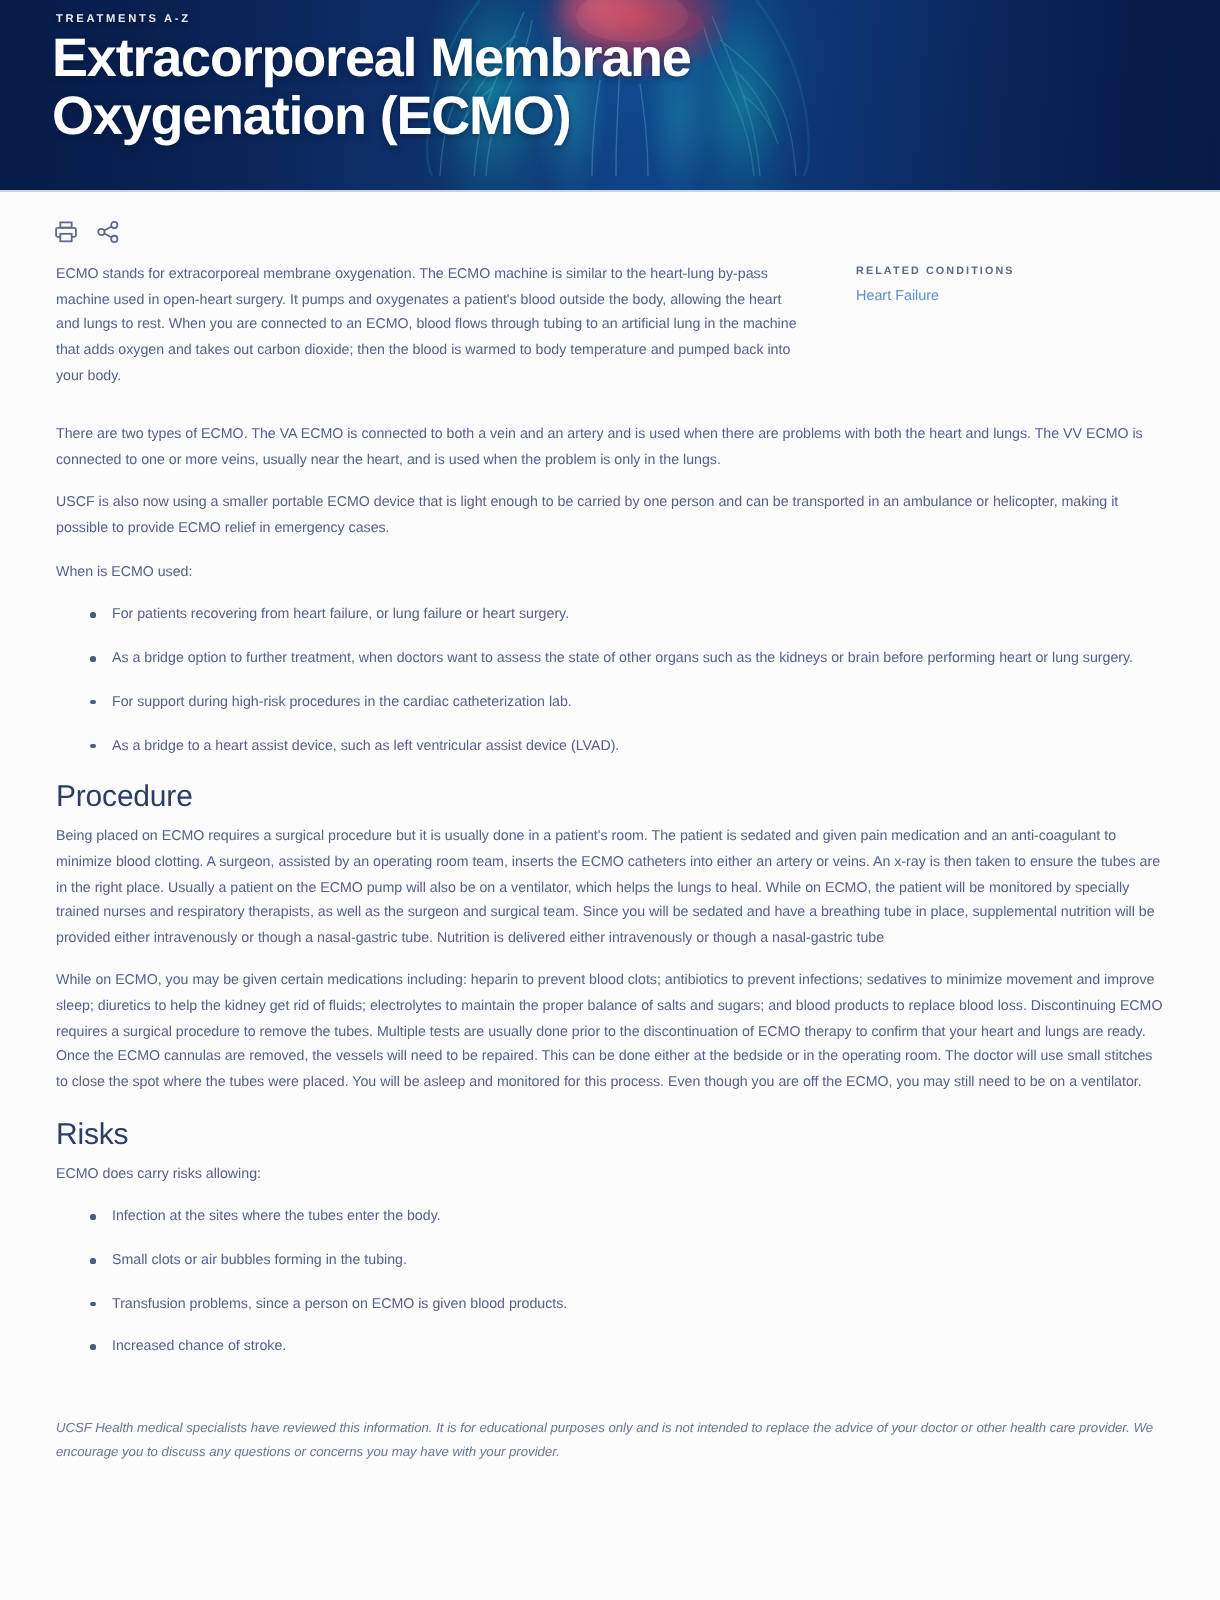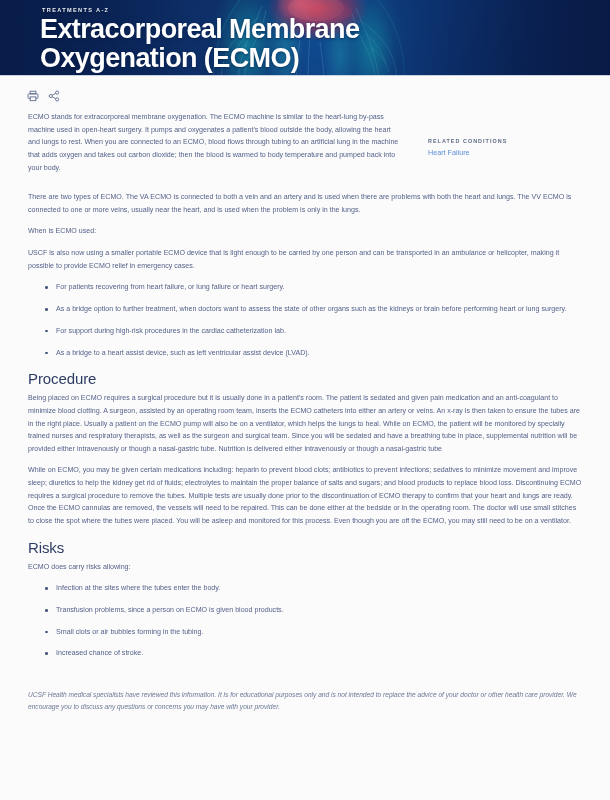--- a/index.html
+++ b/index.html
@@ -13,25 +13,24 @@
     background: #fbfbfb;
     font-family: "Liberation Sans", "DejaVu Sans", sans-serif;
     color: #4a5b7d;
     -webkit-font-smoothing: antialiased;
   }
 
   
   .hero {
     position: relative;
     width: 610px;
-    height: 76px;
+    height: 96px;
     overflow: hidden;
     background: #737373;
     border-bottom: 1px solid #c9d2e0;
-    padding-left: 14px;
   }
   .hero-bg {
     position: absolute;
     inset: 0;
     background:
       radial-gradient(ellipse 70px 46px at 318px 8px, rgba(236,74,92,0.92) 0%, rgba(205,52,86,0.55) 45%, rgba(120,30,90,0.0) 72%),
       radial-gradient(ellipse 34px 26px at 300px 4px, rgba(255,150,165,0.85) 0%, rgba(255,120,140,0.0) 70%),
       radial-gradient(ellipse 46px 90px at 246px 46px, rgba(22,205,205,0.55) 0%, rgba(16,140,160,0.18) 55%, rgba(10,60,110,0) 78%),
       radial-gradient(ellipse 40px 86px at 372px 50px, rgba(26,215,205,0.50) 0%, rgba(18,140,165,0.16) 55%, rgba(10,60,110,0) 78%),
       radial-gradient(ellipse 26px 70px at 285px 52px, rgba(40,190,200,0.42) 0%, rgba(12,70,120,0) 72%),
@@ -91,21 +90,21 @@
     width: 12px; height: 12px;
     display: inline-flex;
     align-items: center;
     justify-content: center;
     cursor: pointer;
   }
   .tool-icon svg { display: block; }
 
   .content-row {
     display: flex;
-    align-items: center;
+    align-items: flex-start;
   }
   .col-main {
     width: 380px;
     flex: 0 0 380px;
     padding-left: 6px;
   }
   .col-side {
     flex: 1;
     padding-left: 26px;
     padding-top: 2px;
@@ -241,38 +240,38 @@
     </div>
     <aside class="col-side">
       <div class="side-label">RELATED CONDITIONS</div>
       <a class="side-link" href="#">Heart Failure</a>
     </aside>
   </div>
 
   <div class="spacer-lg"></div>
 
   <p class="body wide">There are two types of ECMO. The VA ECMO is connected to both a vein and an artery and is used when there are problems with both the heart and lungs. The VV ECMO is connected to one or more veins, usually near the heart, and is used when the problem is only in the lungs.</p>
+  <p class="body wide">USCF is also now using a smaller portable ECMO device that is light enough to be carried by one person and can be transported in an ambulance or helicopter, making it possible to provide ECMO relief in emergency cases.</p>
   <p class="body wide">When is ECMO used:</p>
-  <p class="body wide">USCF is also now using a smaller portable ECMO device that is light enough to be carried by one person and can be transported in an ambulance or helicopter, making it possible to provide ECMO relief in emergency cases.</p>
 
   <ul class="bullets">
     <li>For patients recovering from heart failure, or lung failure or heart surgery.</li>
     <li>As a bridge option to further treatment, when doctors want to assess the state of other organs such as the kidneys or brain before performing heart or lung surgery.</li>
     <li>For support during high-risk procedures in the cardiac catheterization lab.</li>
     <li>As a bridge to a heart assist device, such as left ventricular assist device (LVAD).</li>
   </ul>
 
   <h2 class="section">Procedure</h2>
   <p class="body wide">Being placed on ECMO requires a surgical procedure but it is usually done in a patient's room. The patient is sedated and given pain medication and an anti-coagulant to minimize blood clotting. A surgeon, assisted by an operating room team, inserts the ECMO catheters into either an artery or veins. An x-ray is then taken to ensure the tubes are in the right place. Usually a patient on the ECMO pump will also be on a ventilator, which helps the lungs to heal. While on ECMO, the patient will be monitored by specially trained nurses and respiratory therapists, as well as the surgeon and surgical team. Since you will be sedated and have a breathing tube in place, supplemental nutrition will be provided either intravenously or though a nasal-gastric tube. Nutrition is delivered either intravenously or though a nasal-gastric tube</p>
   <p class="body wide">While on ECMO, you may be given certain medications including: heparin to prevent blood clots; antibiotics to prevent infections; sedatives to minimize movement and improve sleep; diuretics to help the kidney get rid of fluids; electrolytes to maintain the proper balance of salts and sugars; and blood products to replace blood loss. Discontinuing ECMO requires a surgical procedure to remove the tubes. Multiple tests are usually done prior to the discontinuation of ECMO therapy to confirm that your heart and lungs are ready. Once the ECMO cannulas are removed, the vessels will need to be repaired. This can be done either at the bedside or in the operating room. The doctor will use small stitches to close the spot where the tubes were placed. You will be asleep and monitored for this process. Even though you are off the ECMO, you may still need to be on a ventilator.</p>
 
   <h2 class="section">Risks</h2>
   <p class="body wide">ECMO does carry risks allowing:</p>
   <ul class="bullets">
     <li>Infection at the sites where the tubes enter the body.</li>
+    <li>Small clots or air bubbles forming in the tubing.</li>
     <li>Transfusion problems, since a person on ECMO is given blood products.</li>
-    <li>Small clots or air bubbles forming in the tubing.</li>
     <li>Increased chance of stroke.</li>
   </ul>
 
   <p class="footnote">UCSF Health medical specialists have reviewed this information. It is for educational purposes only and is not intended to replace the advice of your doctor or other health care provider. We encourage you to discuss any questions or concerns you may have with your provider.</p>
 
 </main>
 
 </body></html>

